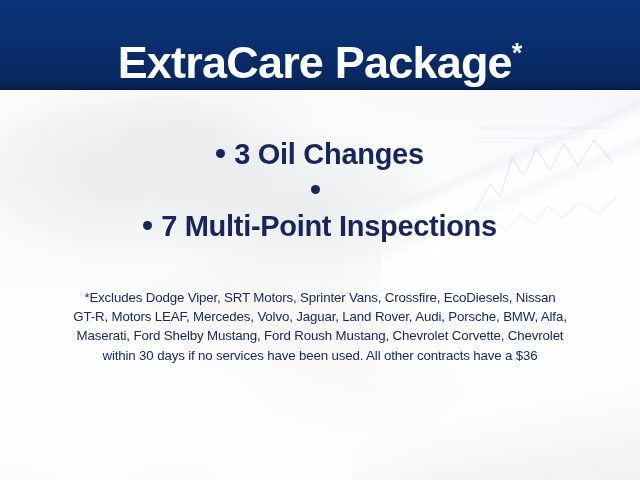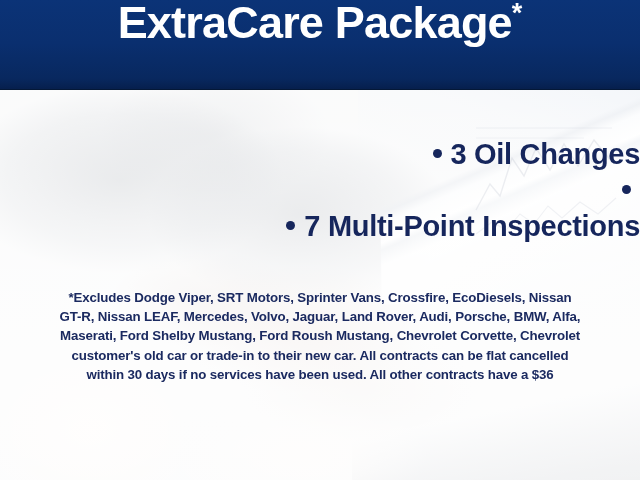--- a/index.html
+++ b/index.html
@@ -111,21 +111,21 @@
 
   
   .header-band {
     position: absolute;
     left: 0;
     top: 0;
     width: 640px;
     height: 89px;
     background: linear-gradient(180deg, #0b3377 0%, #0a2f6f 48%, #08285f 88%, #061f4d 100%);
     display: flex;
-    align-items: flex-start;
+    align-items: flex-end;
     justify-content: center;
     box-shadow: 0 1px 0 #041837;
   }
   .header-title {
     color: #ffffff;
     font-size: 45px;
     font-weight: bold;
     letter-spacing: -0.8px;
     line-height: 1;
     margin: 0;
@@ -141,21 +141,21 @@
 
   
   .benefits {
     position: absolute;
     left: 0;
     top: 136px;
     width: 640px;
     padding: 0;
     margin: 0;
     list-style: none;
-    text-align: right;
+    text-align: center;
   }
   .benefit-item {
     color: #16265c;
     font-size: 29px;
     font-weight: bold;
     line-height: 36px;
     letter-spacing: -0.3px;
     white-space: nowrap;
   }
   .benefit-item .dot {
@@ -172,21 +172,21 @@
 
   
   .disclaimer {
     position: absolute;
     left: 22px;
     top: 288px;
     width: 596px;
     text-align: center;
     color: #1b2a60;
     font-size: 13.3px;
-    font-weight: bold;
+    font-weight: normal;
     line-height: 19.2px;
     letter-spacing: -0.15px;
   }
   .disclaimer-line {
     white-space: nowrap;
   }
 </style>
 </head>
 <body>
 
@@ -221,19 +221,18 @@
     <li class="benefit-item">
       <span class="dot"></span>
     </li>
     <li class="benefit-item">
       <span class="dot"></span><span>7 Multi-Point Inspections</span>
     </li>
   </ul>
 
   <div class="disclaimer">
     <div class="disclaimer-line">*Excludes Dodge Viper, SRT Motors, Sprinter Vans, Crossfire, EcoDiesels, Nissan</div>
-    <div class="disclaimer-line">GT-R, Nissan LEAF, Mercedes, Volvo, Jaguar, Land Rover, Audi, Porsche, BMW, Alfa,</div>
+    <div class="disclaimer-line">GT-R, Motors LEAF, Mercedes, Volvo, Jaguar, Land Rover, Audi, Porsche, BMW, Alfa,</div>
     <div class="disclaimer-line">Maserati, Ford Shelby Mustang, Ford Roush Mustang, Chevrolet Corvette, Chevrolet</div>
-    <div class="disclaimer-line">customer's old car or trade-in to their new car. All contracts can be flat cancelled</div>
     <div class="disclaimer-line">within 30 days if no services have been used. All other contracts have a $36</div>
   </div>
 
 </div>
 
 </body></html>

